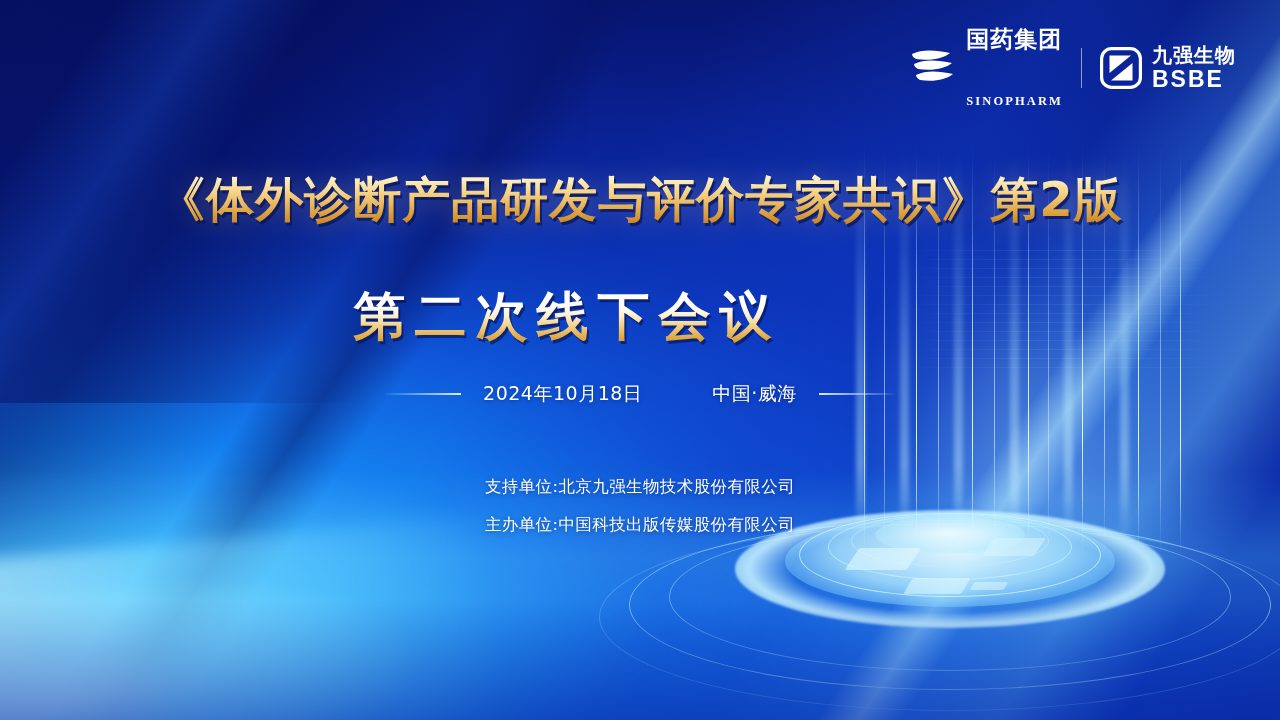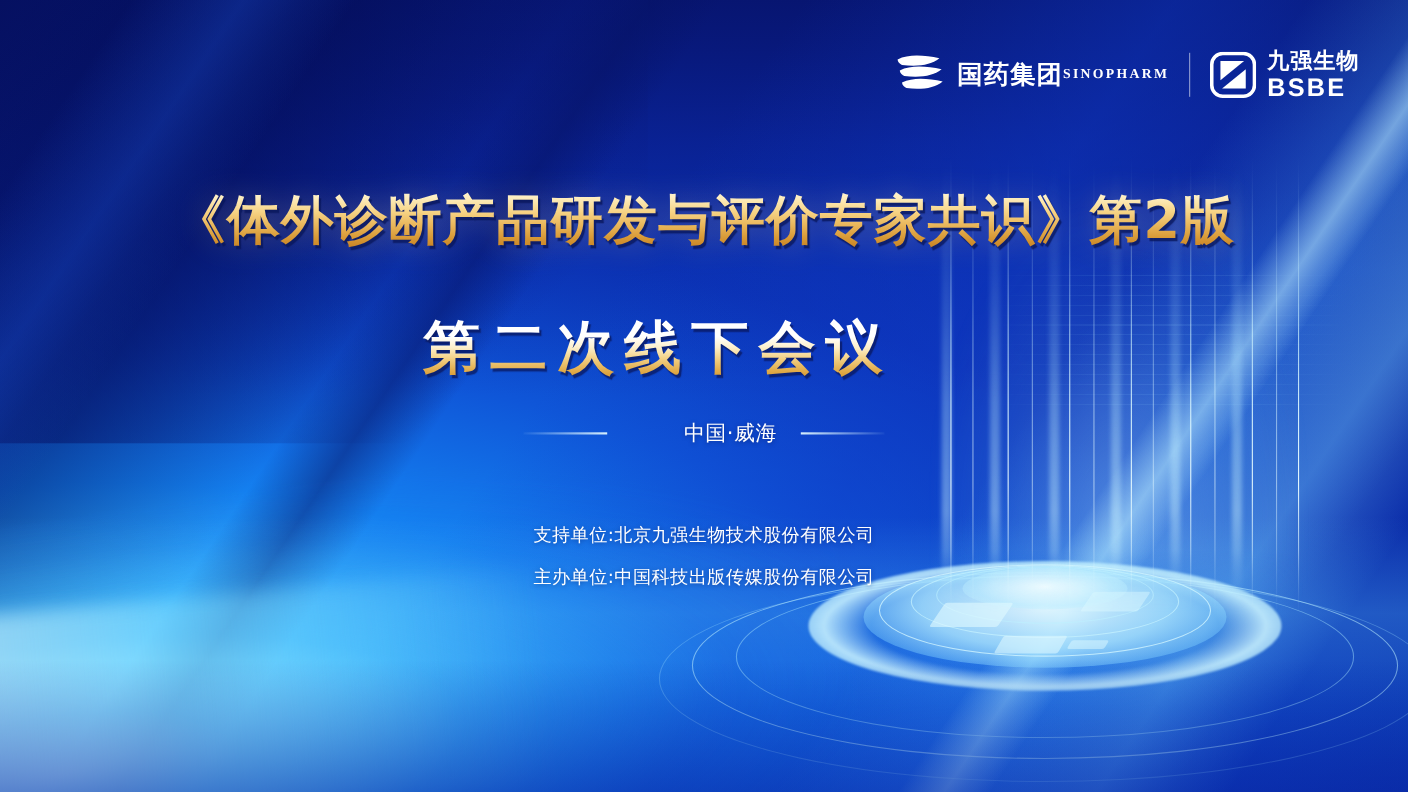--- a/index.html
+++ b/index.html
@@ -190,21 +190,21 @@
   .logo-bar {
     position: absolute;
     right: 44px; top: 40px;
     display: flex;
     align-items: center;
     gap: 18px;
     height: 56px;
   }
   .logo-group { display:flex; align-items:center; gap: 10px; }
   .sino-mark { width: 46px; height: 42px; flex: 0 0 auto; }
-  .sino-text { display:flex; flex-direction:row; line-height:1; }
+  .sino-text { display:flex; flex-direction:column; line-height:1;gap:40px; }
   .sino-cn {
     color:#ffffff; font-size: 23px; font-weight: 700; letter-spacing: 1px;
     font-family: "DejaVu Sans", sans-serif;
   }
   .sino-en {
     color:#ffffff; font-size: 12.5px; font-weight: 700; letter-spacing: 2.1px;
     margin-top: 4px; font-family: "Liberation Serif", serif;
   }
   .logo-sep {
     width: 1px; height: 40px;
@@ -238,21 +238,21 @@
       #fff9e4 0%, #fdeec0 18%, #f7d486 38%, #e8b559 58%,
       #d99b38 74%, #c98526 88%, #b97418 100%);
     -webkit-background-clip: text;
             background-clip: text;
     color: transparent;
     -webkit-text-fill-color: transparent;
     filter: drop-shadow(2px 3px 0 rgba(8,22,90,0.75)) drop-shadow(0 0 14px rgba(255,225,150,0.22));
   }
   .subtitle-wrap {
     position:absolute;
-    left:0; top: 282px; width: 1125px; text-align:center;margin-left:31px;
+    left:0; top: 282px; width: 1125px; text-align:center;
   }
   .subtitle {
     font-family: "DejaVu Sans", sans-serif;
     font-size: 52px;
     font-weight: 700;
     letter-spacing: 9px;
     padding-left: 9px;
     display:inline-block;
     background: linear-gradient(180deg,
       #ffffff 0%, #ffffff 34%, #fdf0cd 48%, #f3d288 62%,
@@ -405,20 +405,21 @@
   <div class="title-wrap">
     <span class="title-main">《体外诊断产品研发与评价专家共识》第2版</span>
   </div>
 
   <div class="subtitle-wrap">
     <span class="subtitle">第二次线下会议</span>
   </div>
 
   <div class="dateline">
     <span class="dl-rule"></span>
+    <span class="dl-text">2024年10月18日</span>
     <span class="dl-gap"></span>
     <span class="dl-text">中国·威海</span>
     <span class="dl-rule right"></span>
   </div>
 
   <div class="orgs">
     <p class="org-line">支持单位:北京九强生物技术股份有限公司</p>
     <p class="org-line">主办单位:中国科技出版传媒股份有限公司</p>
   </div>
 

